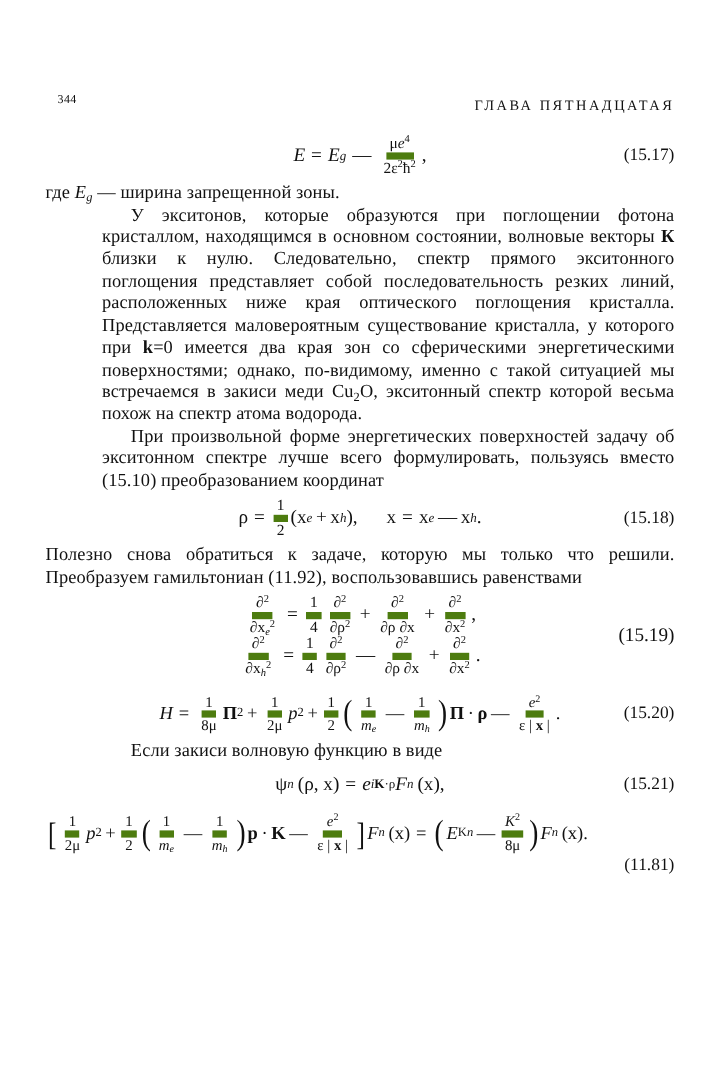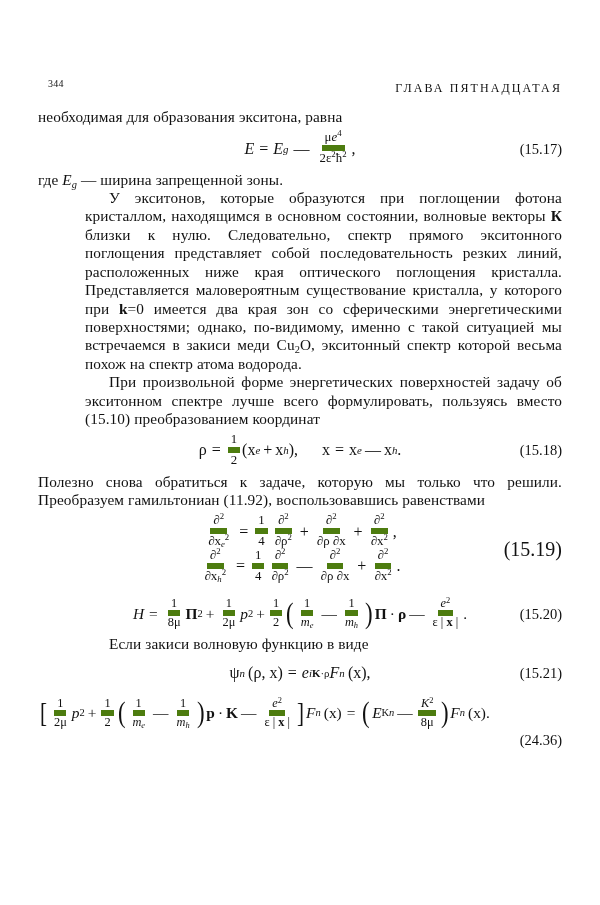--- a/index.html
+++ b/index.html
@@ -145,36 +145,35 @@
     vertical-align: 0.12em;
   }
 
   .eq19wrap { position: relative; }
   .eq19line { display: flex; justify-content: center; min-height: 30px; align-items: center; }
   .eq19num {
     position: absolute;
     right: 0;
     top: 50%;
     transform: translateY(-50%);
-    font-size: 20px;
+    font-size: 16px;
   }
   .full { width: 100%; }
   .e22row { display: flex; align-items: center; justify-content: flex-start; font-size: 15.4px; }
 </style>
 </head>
 <body>
 
 <div class="page">
 
   <div class="runhead">
     <div class="folio">344</div>
     <div class="chapter-title">ГЛАВА ПЯТНАДЦАТАЯ</div>
   </div>
 
-  <p class="para noindent"><span>необходимая для образования экситона, равна</span></p>
 
   <div class="gap-s"></div>
 
   <div class="eqrow">
     <span class="eqbody">
       <i class="v">E</i>
         <span class="opw">=</span>
         <i class="v">E</i>
         <sub><i class="v">g</i></sub>
         <span class="opw">—</span>
@@ -395,16 +394,16 @@
       <span class="paren">(</span>
       <i class="v">E</i><sub><span class="rm">K</span><i class="v">n</i></sub>
       <span class="op">—</span>
       <span class="frac">
           <span class="num"><i class="v">K</i><sup>2</sup></span>
           <span class="den">8<span class="rm">μ</span></span>
         </span>
       <span class="paren">)</span>
       <i class="v">F</i><sub><i class="v">n</i></sub> <span class="rm">(x)</span><span>.</span>
     </div>
-    <div class="eqnum below">(24.36)</div>
+    <div class="eqnum below">(11.81)</div>
   </div>
 
 </div>
 
 </body></html>

